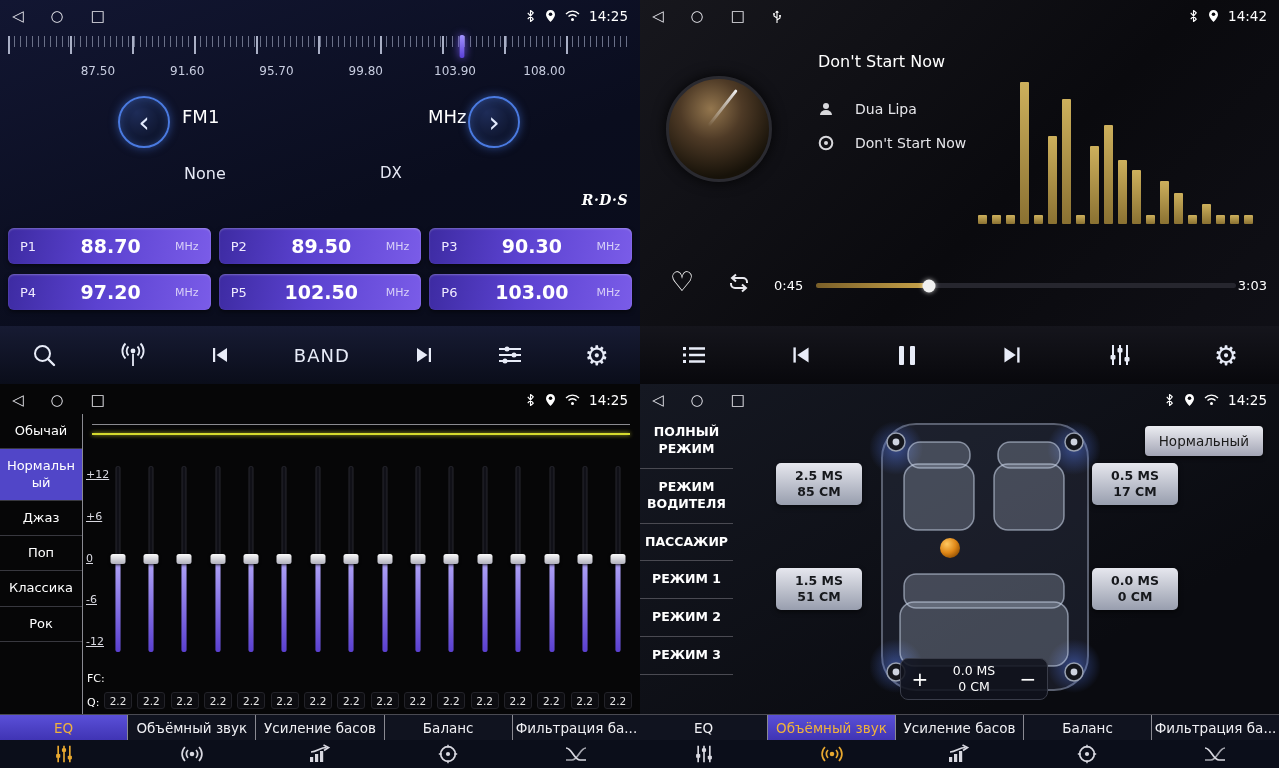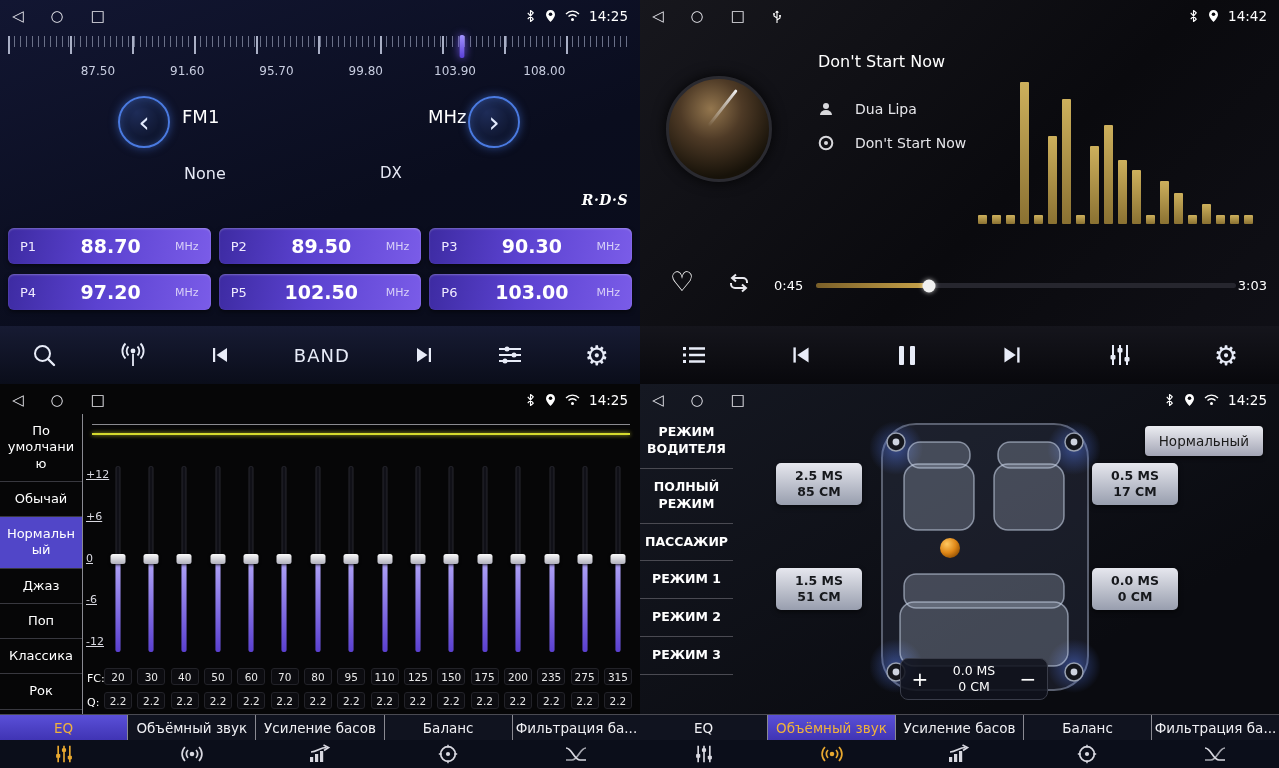--- a/index.html
+++ b/index.html
@@ -438,21 +438,20 @@
               <path d="M1 4 A9 9 0 0 1 14 4" stroke="#fff" fill="none" stroke-width="1.3"></path>
               <path d="M3.5 6.5 A5.5 5.5 0 0 1 11.5 6.5" stroke="#fff" fill="none" stroke-width="1.3"></path>
               <circle cx="7.5" cy="9.5" r="1.5" fill="#fff"></circle>
             </svg>
           </span>
         <span class="sb-time">14:25</span>
       </div>
     </div>
 
     <div class="sidebar" id="eq-presets">
-        <div class="eq-preset">По умолчанию</div>
         <div class="eq-preset">Обычай</div>
         <div class="eq-preset selected">Нормальный</div>
         <div class="eq-preset">Джаз</div>
         <div class="eq-preset">Поп</div>
         <div class="eq-preset">Классика</div>
         <div class="eq-preset">Рок</div>
       </div>
     <div class="curve-grey"></div>
     <div class="curve-yellow"></div>
     <div class="eq-scale" id="eq-scale">
@@ -538,38 +537,20 @@
           <div class="fill" style="height: 50%;"></div>
           <div class="knob" style="bottom: calc(50% - 5px);"></div>
         </div>
         <div class="slider">
           <div class="track"></div>
           <div class="fill" style="height: 50%;"></div>
           <div class="knob" style="bottom: calc(50% - 5px);"></div>
         </div>
       </div>
     <div class="fc-label">FC:</div>
-    <div class="fc-row" id="fc-row">
-        <div class="pill">20</div>
-        <div class="pill">30</div>
-        <div class="pill">40</div>
-        <div class="pill">50</div>
-        <div class="pill">60</div>
-        <div class="pill">70</div>
-        <div class="pill">80</div>
-        <div class="pill">95</div>
-        <div class="pill">110</div>
-        <div class="pill">125</div>
-        <div class="pill">150</div>
-        <div class="pill">175</div>
-        <div class="pill">200</div>
-        <div class="pill">235</div>
-        <div class="pill">275</div>
-        <div class="pill">315</div>
-      </div>
     <div class="q-label">Q:</div>
     <div class="q-row" id="q-row">
         <div class="pill">2.2</div>
         <div class="pill">2.2</div>
         <div class="pill">2.2</div>
         <div class="pill">2.2</div>
         <div class="pill">2.2</div>
         <div class="pill">2.2</div>
         <div class="pill">2.2</div>
         <div class="pill">2.2</div>
@@ -673,22 +654,22 @@
               <path d="M1 4 A9 9 0 0 1 14 4" stroke="#fff" fill="none" stroke-width="1.3"></path>
               <path d="M3.5 6.5 A5.5 5.5 0 0 1 11.5 6.5" stroke="#fff" fill="none" stroke-width="1.3"></path>
               <circle cx="7.5" cy="9.5" r="1.5" fill="#fff"></circle>
             </svg>
           </span>
         <span class="sb-time">14:25</span>
       </div>
     </div>
 
     <div class="menu" id="field-menu">
+        <div class="menu-item">ПОЛНЫЙ РЕЖИМ</div>
         <div class="menu-item">РЕЖИМ ВОДИТЕЛЯ</div>
-        <div class="menu-item">ПОЛНЫЙ РЕЖИМ</div>
         <div class="menu-item">ПАССАЖИР</div>
         <div class="menu-item">РЕЖИМ 1</div>
         <div class="menu-item">РЕЖИМ 2</div>
         <div class="menu-item">РЕЖИМ 3</div>
       </div>
     <div class="normal-btn">Нормальный</div>
 
     <div class="car-graphic">
       <svg width="230" height="278" viewBox="0 0 230 278">
         <defs>

